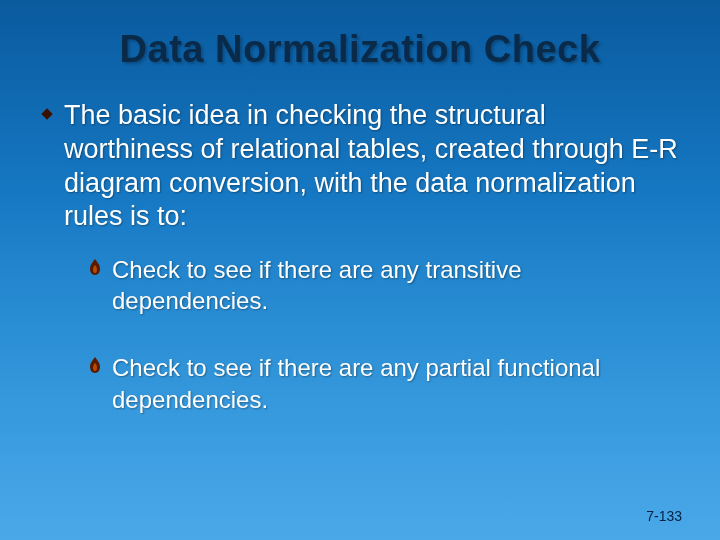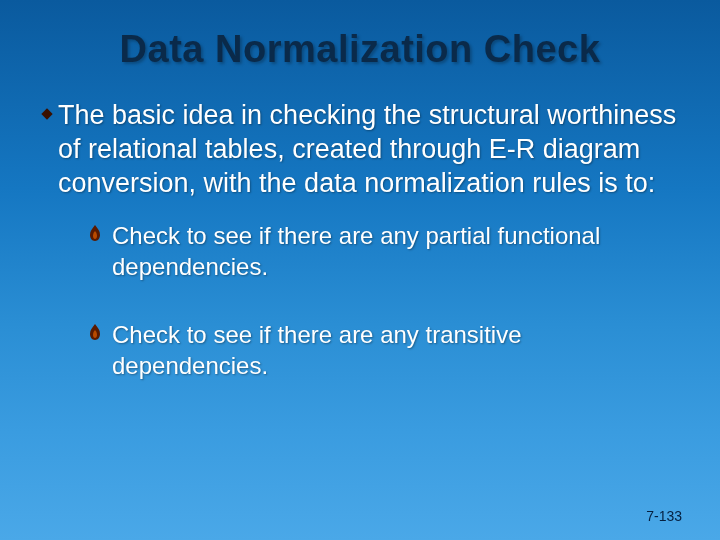--- a/index.html
+++ b/index.html
@@ -21,21 +21,21 @@
     font-weight: bold;
     color: #0a2a4a;
     text-align: center;
     text-shadow: 2px 2px 3px rgba(0,0,0,0.25);
     margin-bottom: 28px;
     letter-spacing: 0.5px;
   }
   .main-bullet {
     display: flex;
     align-items: flex-start;
-    gap: 4px;
+    gap: 10px;
     margin-bottom: 20px;
     margin-top: 28px;
   }
   .main-bullet .icon {
     flex: 0 0 auto;
     margin-top: 8px;
     color: #5a1a00;
   }
   .main-bullet .text {
     font-size: 27px;
@@ -91,27 +91,27 @@
   </div>
 
   <div class="sub-list">
     <div class="sub-bullet">
       <span class="icon">
         <svg width="14" height="18" viewBox="0 0 14 18">
           <path d="M7 1 C4 5 2 7 2 11 C2 14 4 17 7 17 C10 17 12 14 12 11 C12 7 10 5 7 1 Z" fill="#5a1a00"></path>
           <path d="M7 7 C5.5 9 5 10 5 12 C5 14 6 15 7 15 C8 15 9 14 9 12 C9 10 8.5 9 7 7 Z" fill="#b84a00"></path>
         </svg>
       </span>
-      <span class="text">Check to see if there are any partial functional dependencies.</span>
+      <span class="text">Check to see if there are any transitive dependencies.</span>
     </div>
     <div class="sub-bullet">
       <span class="icon">
         <svg width="14" height="18" viewBox="0 0 14 18">
           <path d="M7 1 C4 5 2 7 2 11 C2 14 4 17 7 17 C10 17 12 14 12 11 C12 7 10 5 7 1 Z" fill="#5a1a00"></path>
           <path d="M7 7 C5.5 9 5 10 5 12 C5 14 6 15 7 15 C8 15 9 14 9 12 C9 10 8.5 9 7 7 Z" fill="#b84a00"></path>
         </svg>
       </span>
-      <span class="text">Check to see if there are any transitive dependencies.</span>
+      <span class="text">Check to see if there are any partial functional dependencies.</span>
     </div>
   </div>
 
   <div class="footer">7-133</div>
 </div>
 
 </body></html>

